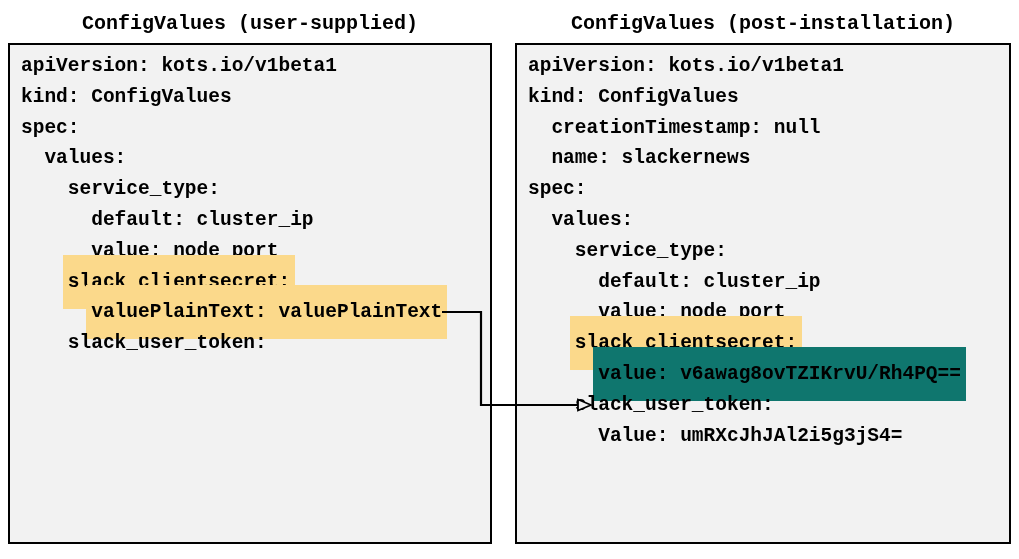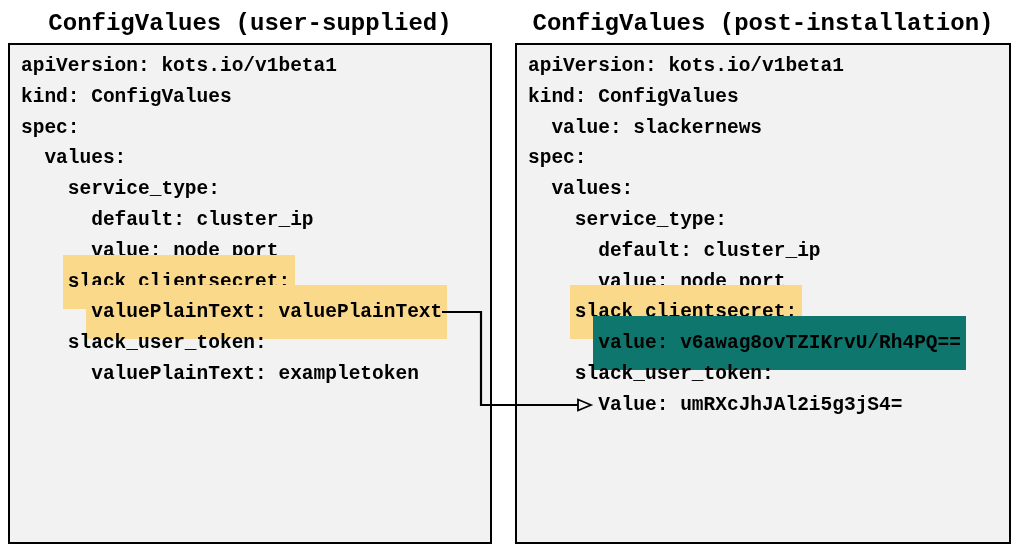--- a/index.html
+++ b/index.html
@@ -18,21 +18,21 @@
   .col {
     position: absolute;
     top: 8px;
   }
   .col-left  { left: 8px;   width: 484px; }
   .col-right { left: 515px; width: 496px; }
   .panel-title {
     height: 35px;
     line-height: 32px;
     text-align: center;
-    font-size: 24px;
+    font-size: 20px;
     font-weight: 700;
     color: #000000;
     white-space: pre;
   }
   .code-box {
     box-sizing: border-box;
     height: 501px;
     border: 2px solid #d946ef;
     background: #f2f2f2;
     padding: 6px 4px 6px 11px;
@@ -75,30 +75,30 @@
         <div class="code-line"><span class="code-text">apiVersion: kots.io/v1beta1</span></div>
         <div class="code-line"><span class="code-text">kind: ConfigValues</span></div>
         <div class="code-line"><span class="code-text">spec:</span></div>
         <div class="code-line">  <span class="code-text">values:</span></div>
         <div class="code-line">    <span class="code-text">service_type:</span></div>
         <div class="code-line">      <span class="code-text">default: cluster_ip</span></div>
         <div class="code-line">      <span class="code-text">value: node_port</span></div>
         <div class="code-line">    <span class="code-text hl" style="background: rgb(251, 217, 139);">slack_clientsecret:</span></div>
         <div class="code-line">      <span class="code-text hl" style="background: rgb(251, 217, 139);">valuePlainText: valuePlainText</span></div>
         <div class="code-line">    <span class="code-text">slack_user_token:</span></div>
-        <div class="code-line">      <span class="code-text">valuePlainText: exampletoken</span></div>
       </div>
   </div>
 
   <div class="col col-right">
     <div class="panel-title">ConfigValues (post-installation)</div>
     <div class="code-box" style="background: rgb(242, 242, 242); border-color: rgb(0, 0, 0);">
         <div class="code-line"><span class="code-text">apiVersion: kots.io/v1beta1</span></div>
         <div class="code-line"><span class="code-text">kind: ConfigValues</span></div>
-        <div class="code-line">  <span class="code-text">value: slackernews</span></div>
+        <div class="code-line">  <span class="code-text">creationTimestamp: null</span></div>
+        <div class="code-line">  <span class="code-text">name: slackernews</span></div>
         <div class="code-line"><span class="code-text">spec:</span></div>
         <div class="code-line">  <span class="code-text">values:</span></div>
         <div class="code-line">    <span class="code-text">service_type:</span></div>
         <div class="code-line">      <span class="code-text">default: cluster_ip</span></div>
         <div class="code-line">      <span class="code-text">value: node_port</span></div>
         <div class="code-line">    <span class="code-text hl" style="background: rgb(251, 217, 139);">slack_clientsecret:</span></div>
         <div class="code-line">      <span class="code-text hl" style="background: #0f766e;">value: v6awag8ovTZIKrvU/Rh4PQ==</span></div>
         <div class="code-line">    <span class="code-text">slack_user_token:</span></div>
         <div class="code-line">      <span class="code-text">Value: umRXcJhJAl2i5g3jS4=</span></div>
       </div>

